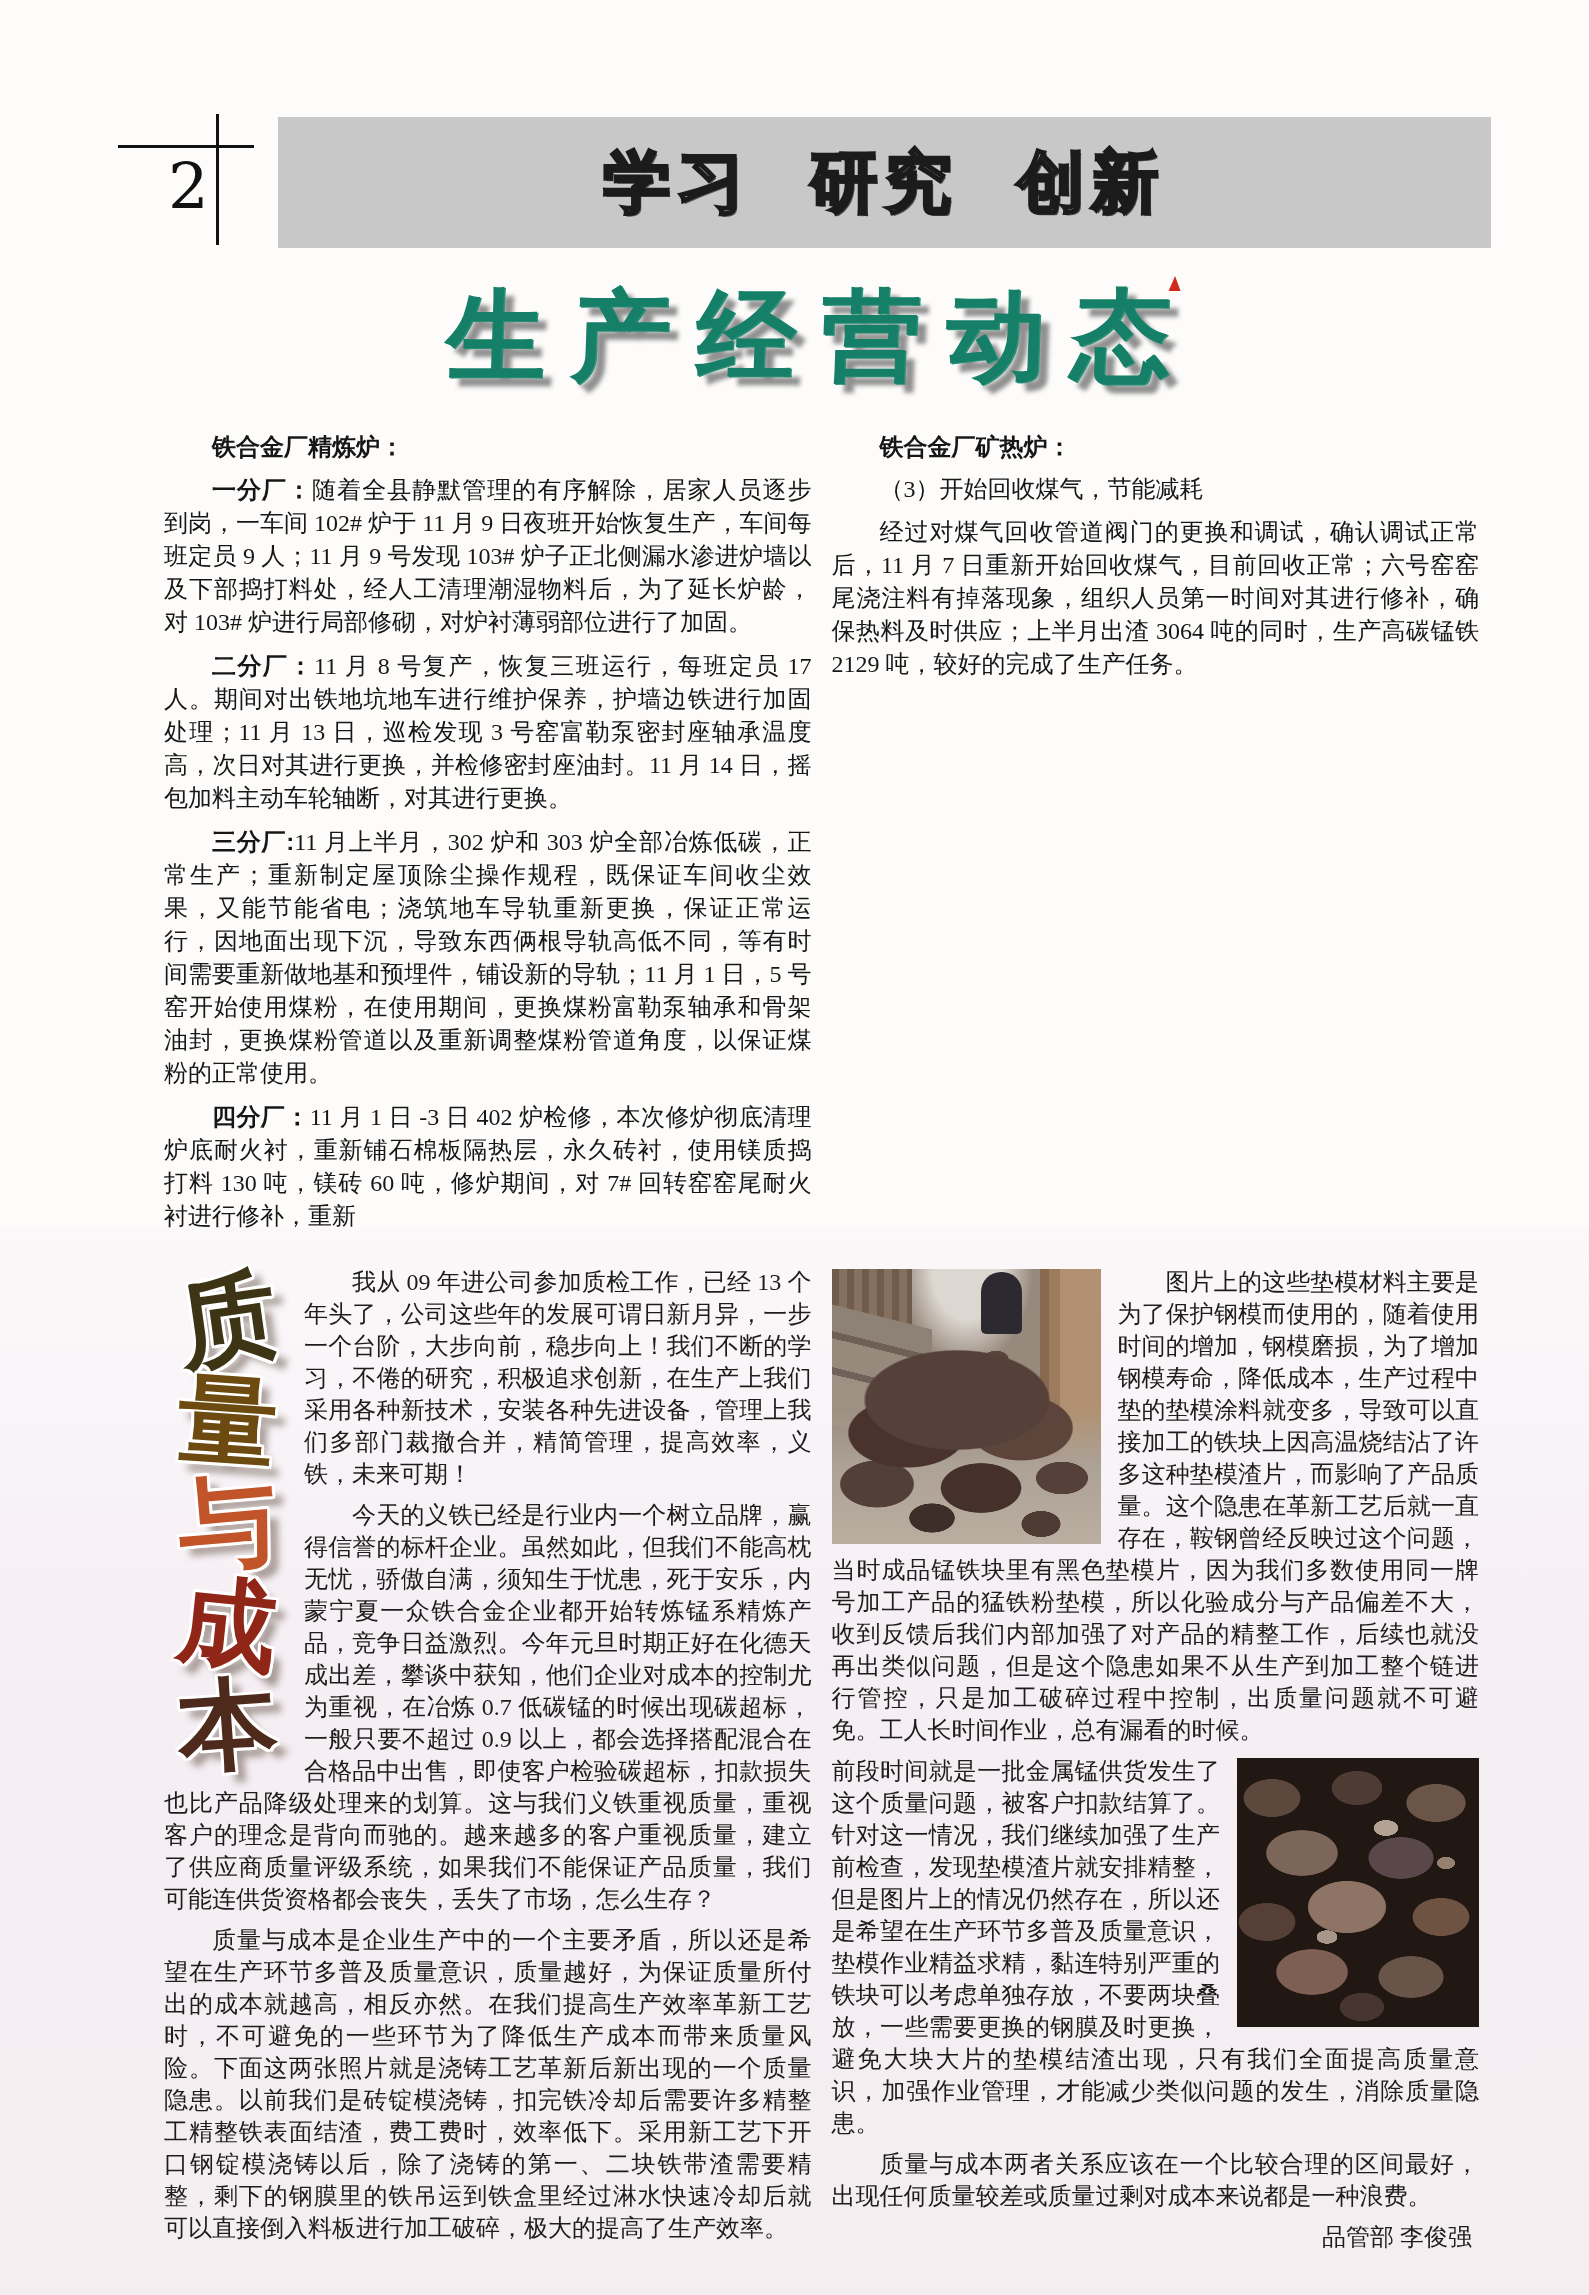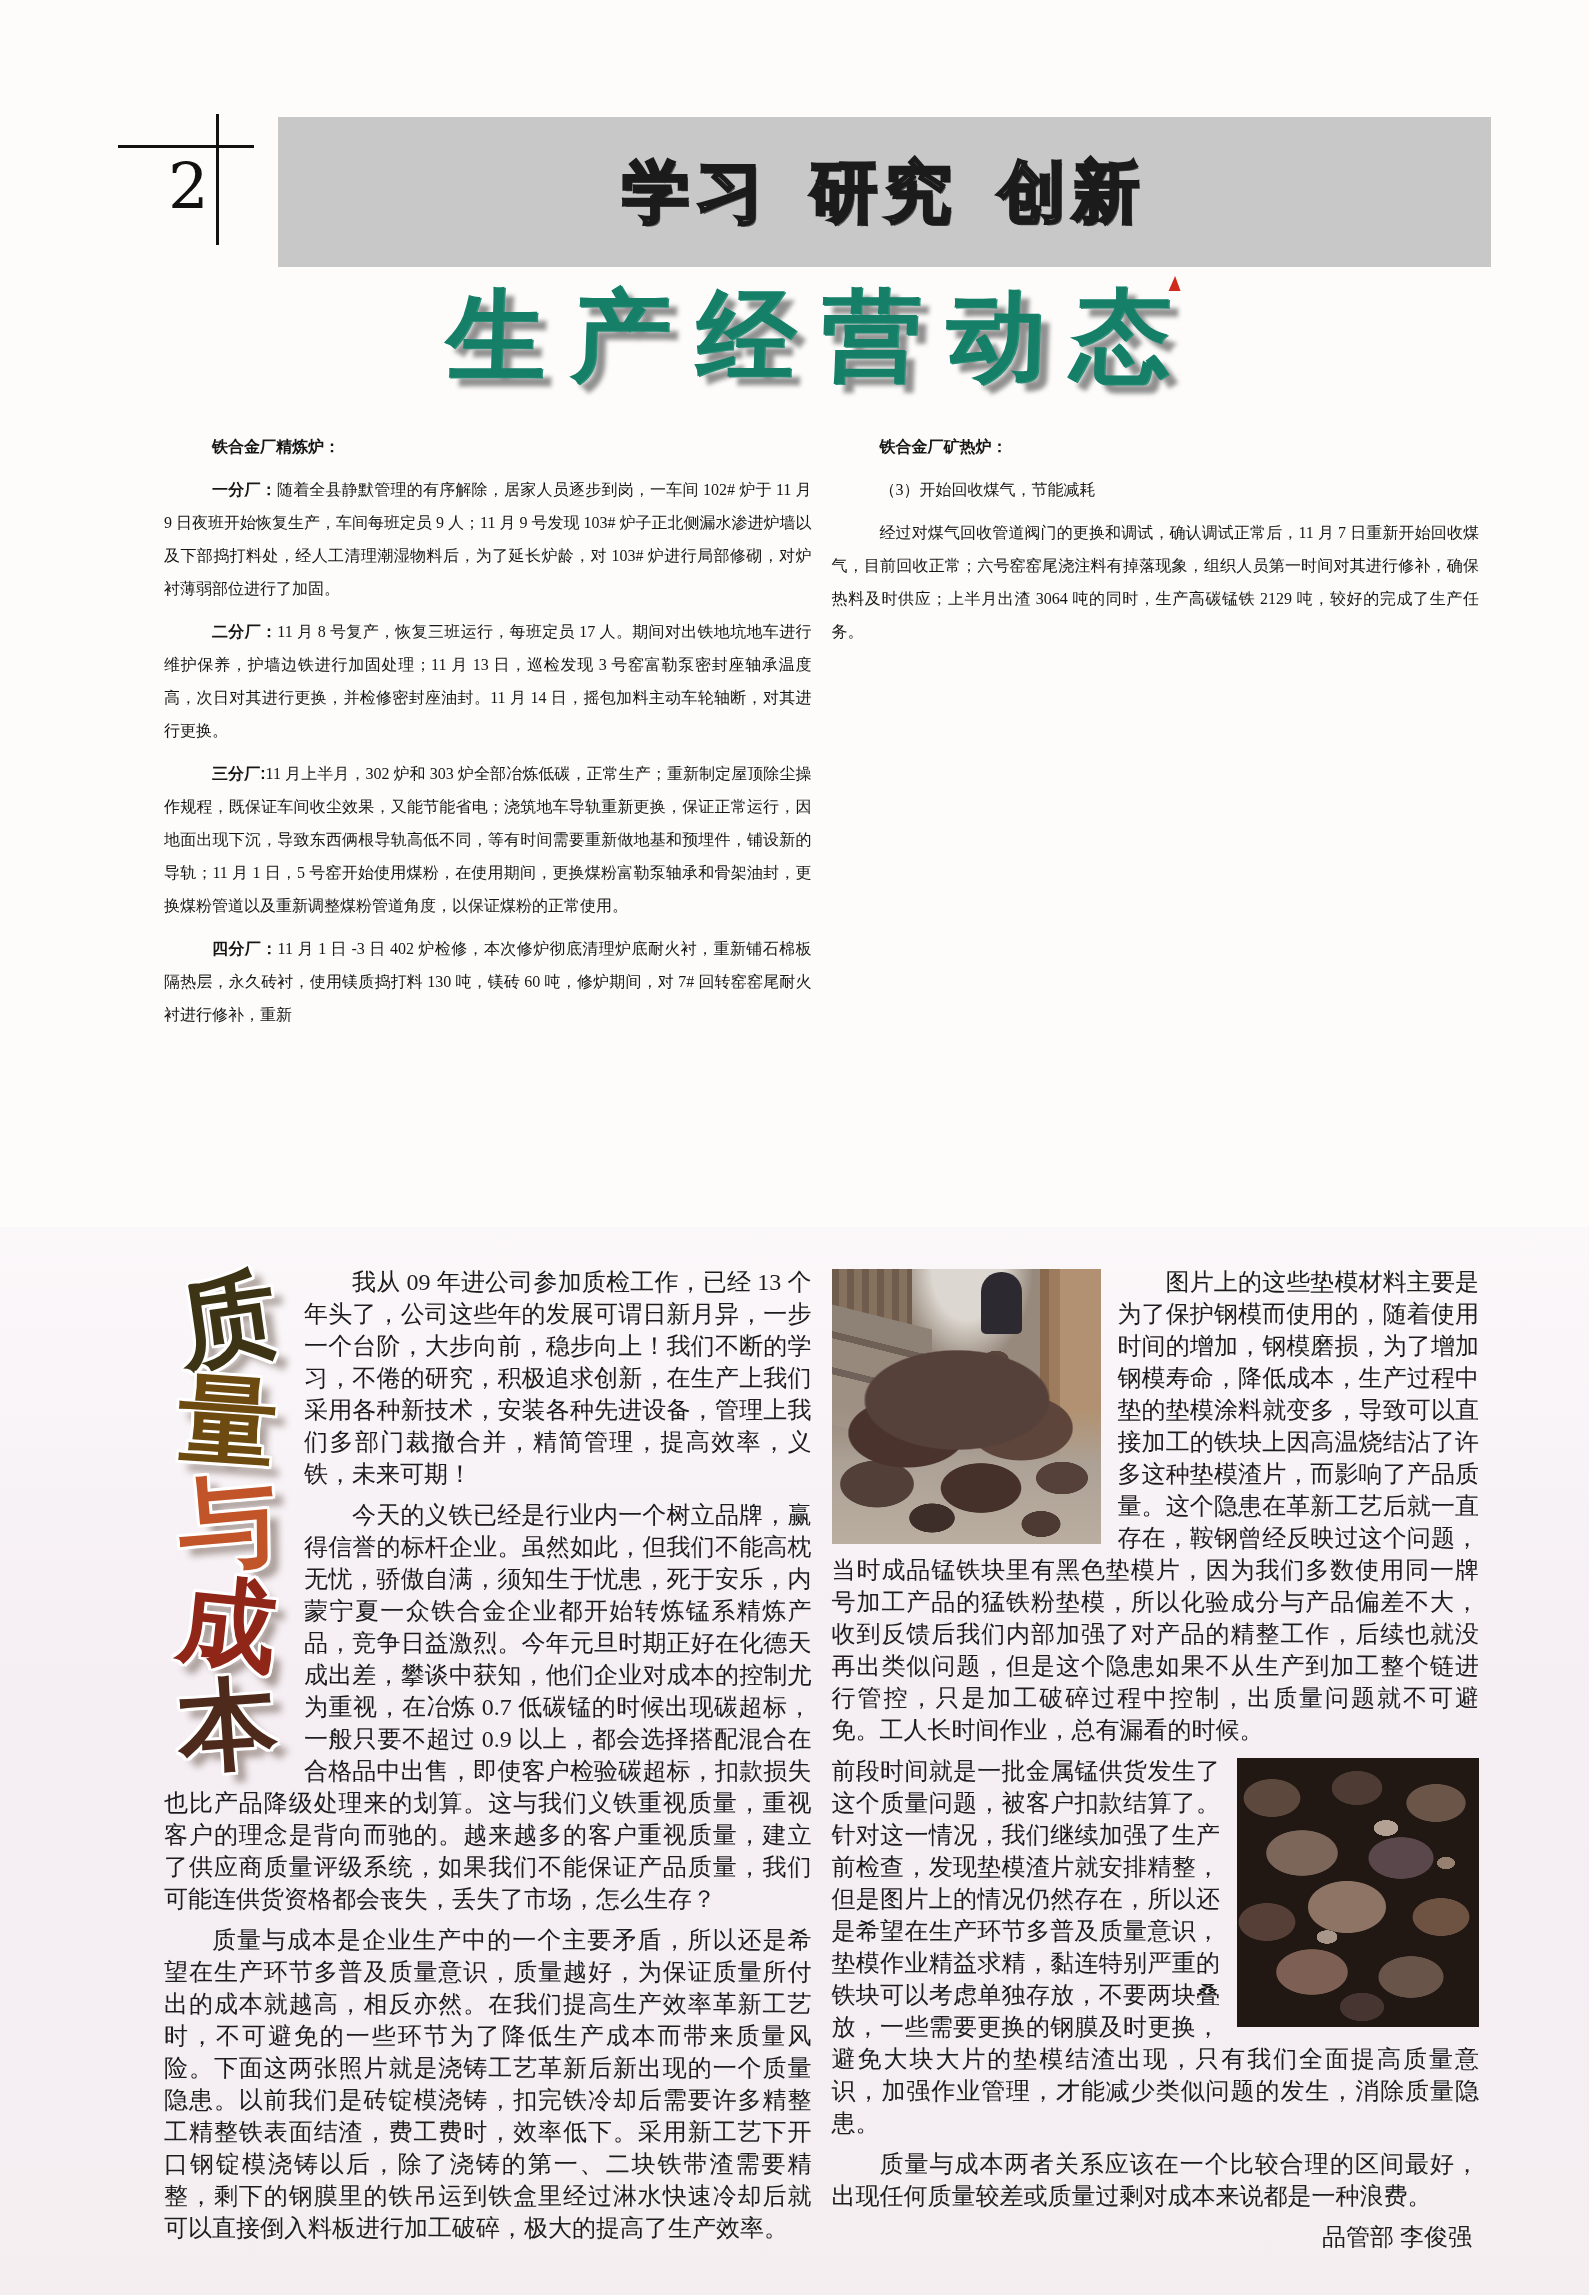--- a/index.html
+++ b/index.html
@@ -14,22 +14,22 @@
     background:linear-gradient(180deg,#fbf8fa 0%,#f5eef3 45%,#f4eef1 100%);
   }
   
   .reg-vline{position:absolute;left:216px;top:114px;width:2.5px;height:131px;background:#111;}
   .reg-hline{position:absolute;left:118px;top:145px;width:136px;height:3px;background:#111;}
   .page-number{
     position:absolute;left:168px;top:155px;font-size:64px;line-height:1;
     font-family:"DejaVu Serif",serif;color:#111;
   }
   .banner{
-    position:absolute;left:278px;top:117px;width:1213px;height:150px;background:#c8c8c8;
-    display:flex;align-items:center;justify-content:center;gap:40px;
+    position:absolute;left:278px;top:117px;width:1213px;height:131px;background:#c8c8c8;
+    display:flex;align-items:center;justify-content:center;gap:59px;
   }
   .banner span{
     font-family:"Liberation Sans","DejaVu Sans",sans-serif;font-weight:800;
     font-size:67px;color:#ffffff;letter-spacing:7px;
     -webkit-text-stroke:3px #1b1b1b;
     text-shadow:2px 2px 0 #555;
   }
   
   .green-title{
     position:absolute;left:164px;top:279px;width:1315px;text-align:center;
@@ -41,21 +41,21 @@
   .red-tick{
     position:absolute;left:1003px;top:-3px;width:0;height:0;
     border-left:6.5px solid transparent;border-right:6.5px solid transparent;
     border-bottom:15px solid #cf2a1b;
   }
   
   .article-1{
     position:absolute;left:164px;top:430px;width:1315px;
     display:flex;gap:20px;
   }
-  .col{width:648px;font-size:16px;line-height:33px;text-align:justify;}
+  .col{width:648px;font-size:24px;line-height:33px;text-align:justify;}
   .col p{margin:0 0 10px 0;}
   .col p.ind{text-indent:48px;}
   .col p.head{font-weight:700;text-indent:48px;font-family:"Liberation Sans","DejaVu Sans",sans-serif;}
   .col b{font-weight:700;font-family:"Liberation Sans","DejaVu Sans",sans-serif;}
   
   .section-2{
     position:absolute;left:164px;top:1266px;width:1315px;display:flex;gap:20px;
     font-size:24px;line-height:32px;text-align:justify;color:#1c1c1c;
   }
   .s2col{width:648px;}

